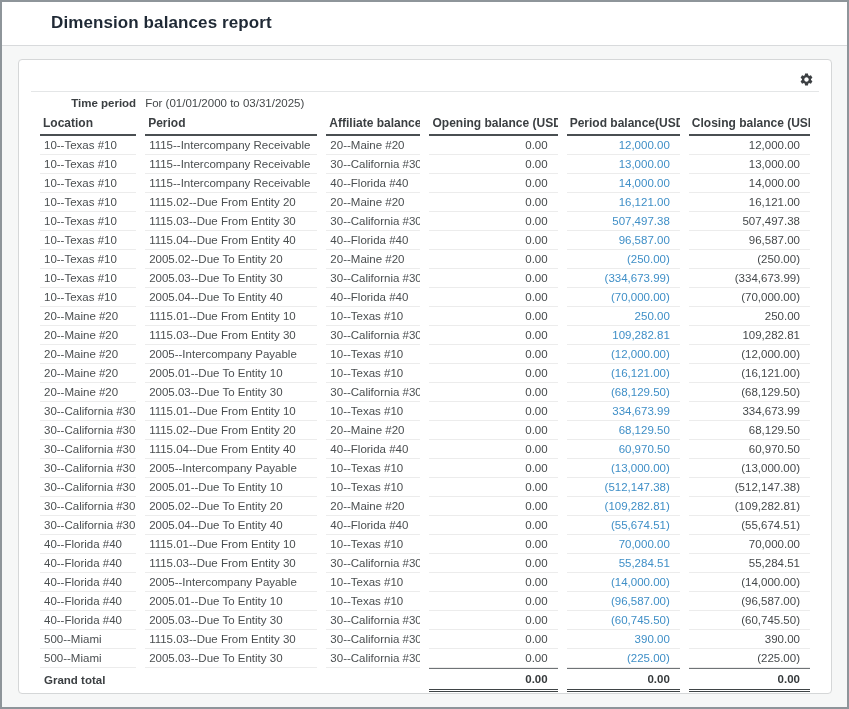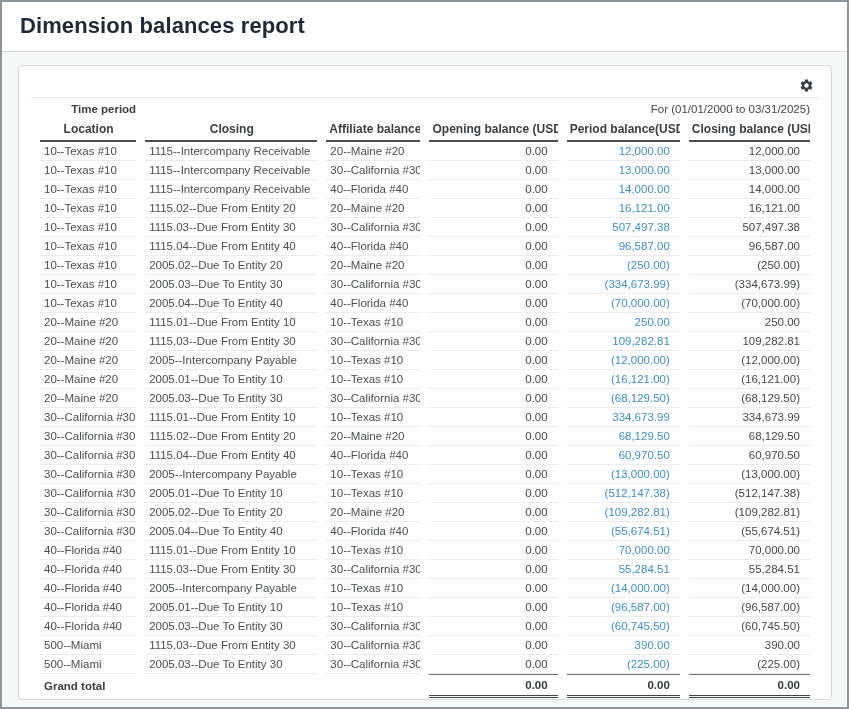--- a/index.html
+++ b/index.html
@@ -10,24 +10,25 @@
     border: 2px solid #8e959a;
     overflow: hidden;
     position: relative;
   }
   .titlebar {
     background: #ffffff;
     padding: 11px 18px 12px 18px;
     border-bottom: 1px solid #d8dadc;
   }
   .titlebar h1 {
-    font-size: 22px;
+    font-size: 17px;
     font-weight: bold;
     color: #1f2935;
     letter-spacing: .1px;
+    margin-left: 31px;
   }
   .content {
     background: #f6f7f7;
     height: 661px;
     padding: 13px 15px 13px 16px;
   }
   .panel {
     background: #ffffff;
     border: 1px solid #d5d7d8;
     border-radius: 4px;
@@ -75,27 +76,27 @@
   tr.meta-row td {
     padding: 2px 0 5px 0;
     border: none;
   }
   td.meta-label {
     text-align: right;
     font-weight: bold;
     color: #3b3f42;
     padding-right: 2px;
   }
-  td.meta-value { color: #44484a; text-align: right; }
+  td.meta-value { color: #44484a; }
 
   tr.head-row th {
     font-size: 12px;
     font-weight: bold;
     color: #3b3f42;
-    text-align: center;
+    text-align: left;
     padding: 2px 2px 4px 3px;
     border-bottom: 2px solid #4a4f52;
   }
   tr.head-row th.num { text-align: right; padding-right: 2px; }
 
   tbody td {
     padding: 3px 3px 3px 4px;
     border-bottom: 1px solid #ececec;
     height: 18px;
   }
@@ -152,21 +153,21 @@
           <col class="c-per">
           <col class="c-close">
       </colgroup>
       <thead>
         <tr class="meta-row">
           <td class="meta-label">Time period</td>
           <td class="meta-value" colspan="5">For (01/01/2000 to 03/31/2025)</td>
         </tr>
         <tr class="head-row">
           <th>Location</th>
-          <th>Closing</th>
+          <th>Period</th>
           <th>Affiliate balance</th>
           <th class="num">Opening balance (USD)</th>
           <th class="num">Period balance(USD)</th>
           <th class="num">Closing balance (USD)</th>
         </tr>
       </thead>
       <tbody id="report-rows">
           <tr>
             <td>10--Texas #10</td>
             <td>1115--Intercompany Receivable</td>

